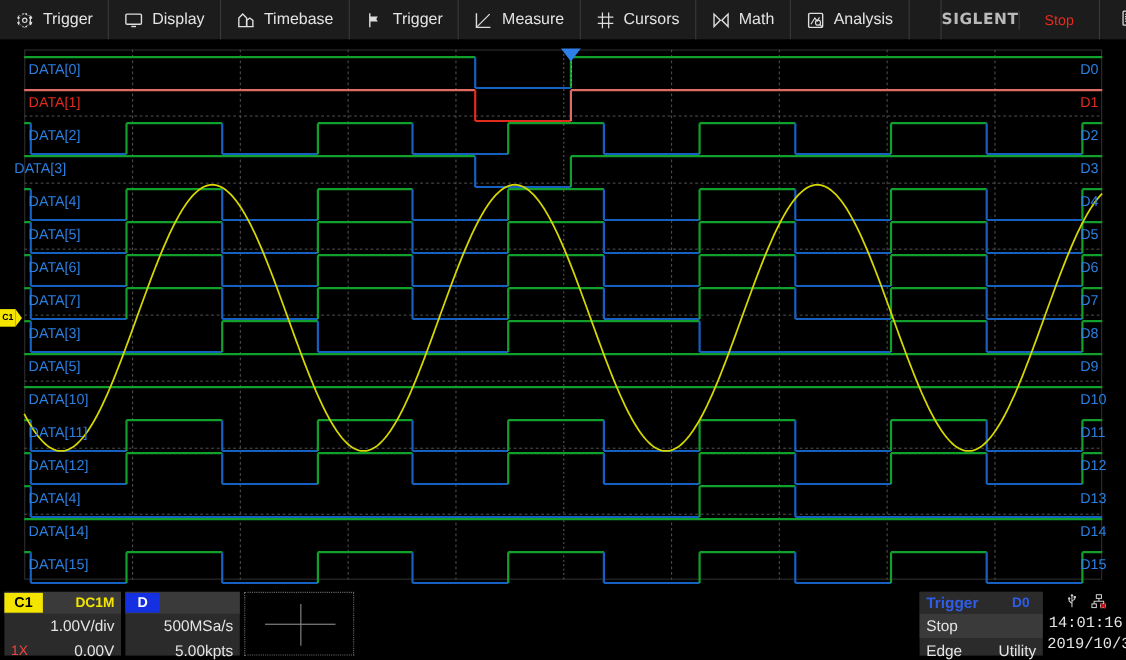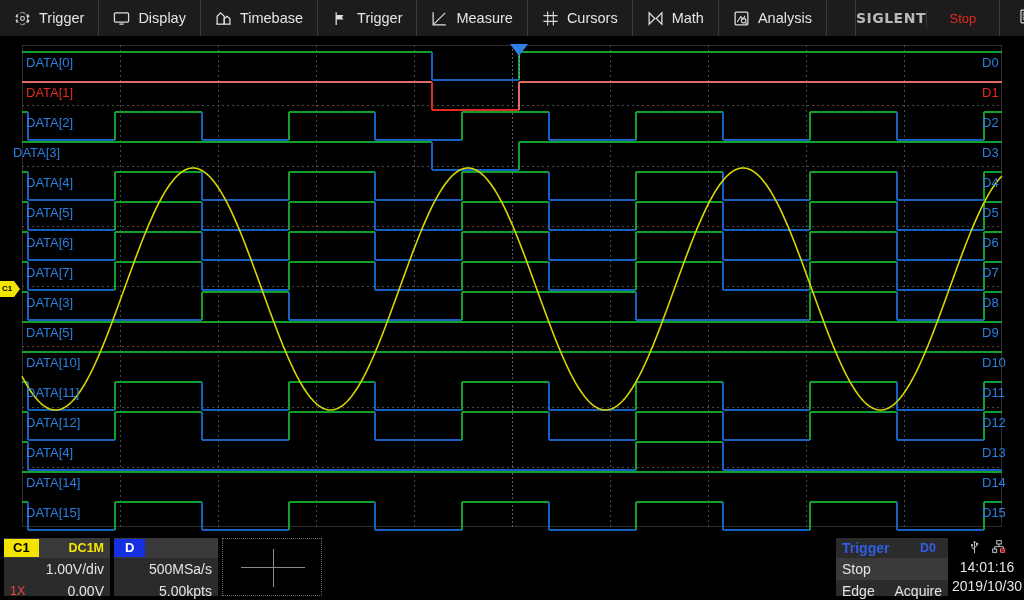--- a/index.html
+++ b/index.html
@@ -528,25 +528,25 @@
     <div class="panel" style="left:836px;top:4px;width:112px;height:58px;">
       <div class="phead" style="background:#2b2b2b;padding:0 6px;">
         <span class="ptitleblue">Trigger</span>
         <span class="hr" style="color:#2f5de8;">D0</span>
       </div>
       <div class="prow" style="background:#3a3a3a;">
         <span class="lft">Stop</span>
       </div>
       <div class="prow">
         <span class="lft">Edge</span>
-        <span class="r">Acquire</span>
-      </div>
-    </div>
-
-    <div style="position:absolute;left:952px;top:4px;width:70px;height:58px;">
+        <span class="r">Utility</span>
+      </div>
+    </div>
+
+    <div style="position:absolute;left:952px;top:4px;width:70px;height:58px;font-family:Liberation Mono, monospace;">
       <div style="position:absolute;left:0;top:2px;width:70px;height:18px;display:flex;align-items:center;justify-content:center;gap:9px;">
         <span><svg viewBox="0 0 24 24" width="15" height="15">
               <g stroke="#cfcfcf" stroke-width="1.5" fill="none">
                 <path d="M12 21V5"></path>
                 <path d="M12 12l4-3 0-2.5"></path>
                 <path d="M12 15l-4-3 0-3.5"></path>
               </g>
               <circle cx="12" cy="3.5" r="1.7" fill="#cfcfcf"></circle>
               <rect x="14.4" y="4.6" width="3.4" height="3" fill="#cfcfcf"></rect>
               <circle cx="8" cy="8" r="1.7" fill="#cfcfcf"></circle>

